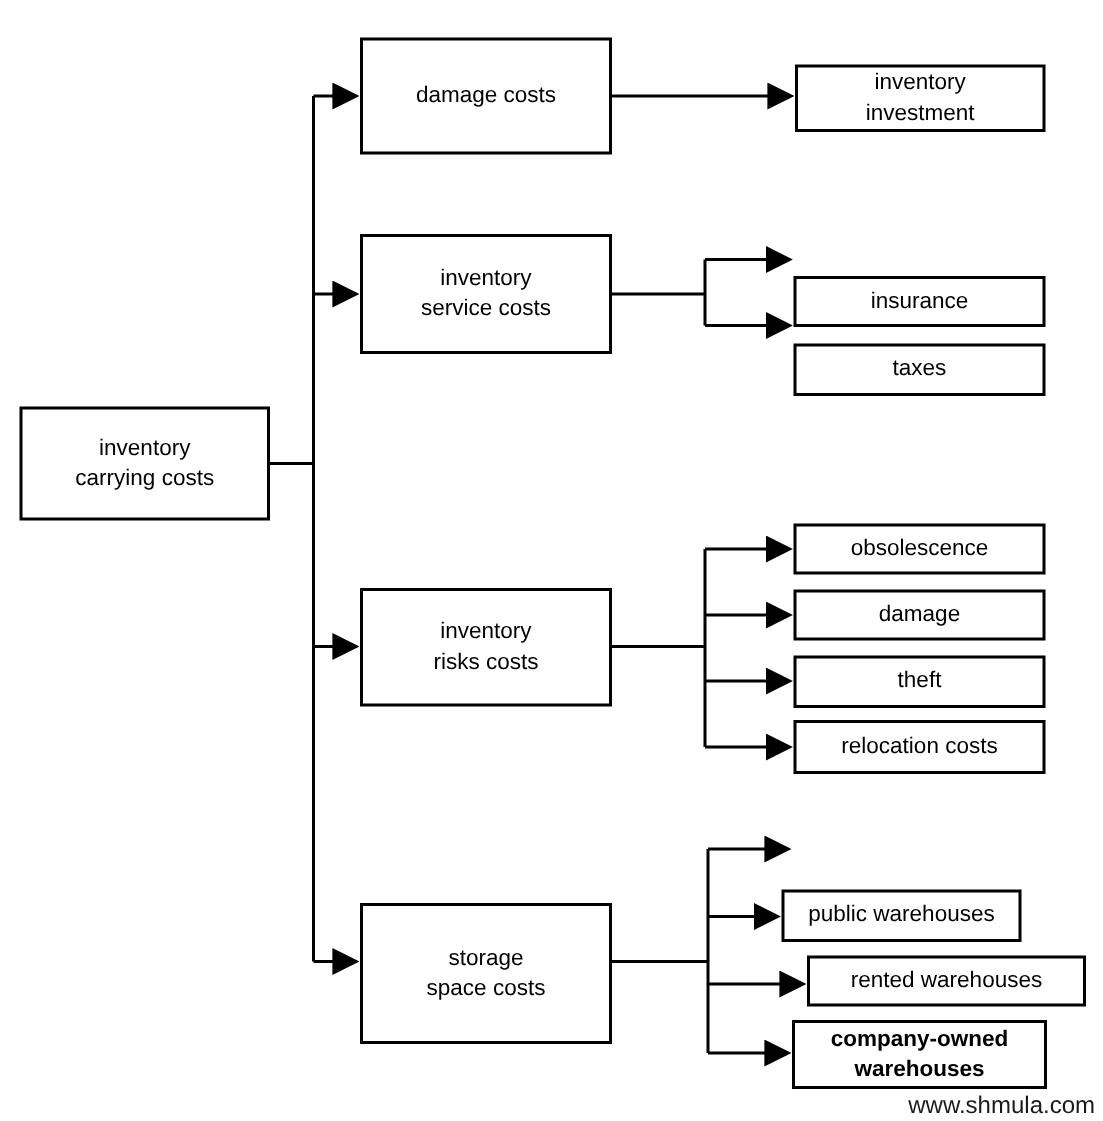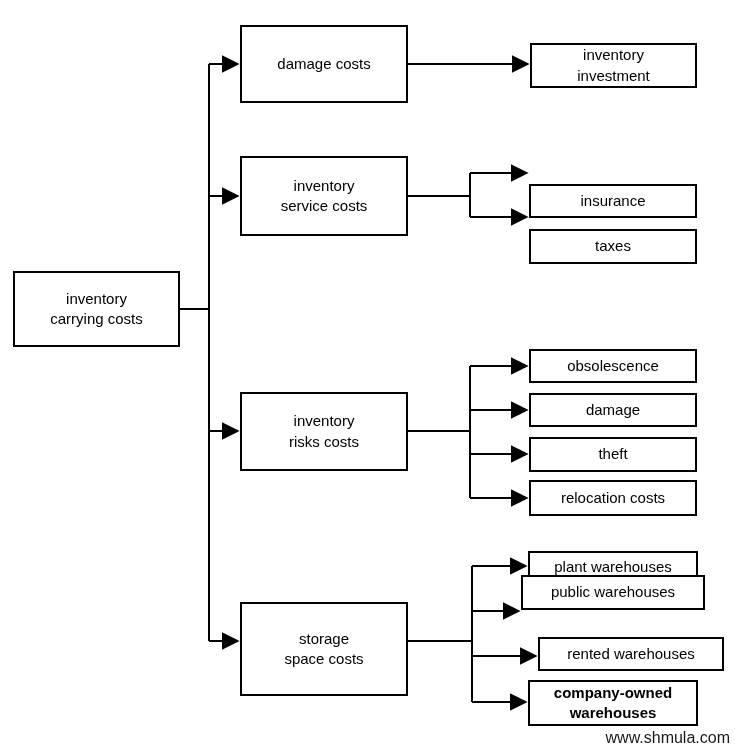--- a/index.html
+++ b/index.html
@@ -45,21 +45,21 @@
   .n-storage     { left: 240px; top: 602px; width: 168px; height: 94px; }
   
   .n-investment  { left: 530px; top: 43px;  width: 167px; height: 45px; }
   .n-insurance   { left: 529px; top: 156px; width: 168px; height: 34px; margin-top: 28px; }
   .n-taxes       { left: 529px; top: 200px; width: 168px; height: 35px; margin-top: 29px; }
   .n-obsolescence{ left: 529px; top: 349px; width: 168px; height: 34px; }
   .n-damage      { left: 529px; top: 393px; width: 168px; height: 34px; }
   .n-theft       { left: 529px; top: 437px; width: 168px; height: 35px; }
   .n-relocation  { left: 529px; top: 480px; width: 168px; height: 36px; }
   .n-plant       { left: 528px; top: 551px; width: 170px; height: 32px; }
-  .n-public      { left: 521px; top: 575px; width: 184px; height: 35px; }
+  .n-public      { left: 521px; top: 593px; width: 160px; height: 35px; }
   .n-rented      { left: 538px; top: 637px; width: 186px; height: 34px; }
   .n-company     { left: 528px; top: 680px; width: 170px; height: 46px; font-weight: bold; }
   .watermark {
     position: absolute;
     right: 5px;
     top: 729px;
     font-size: 16px;
     color: #1a1a1a;
   }
 </style>
@@ -120,21 +120,20 @@
 space costs</div>
 
   <div class="node n-investment">inventory
 investment</div>
   <div class="node n-insurance">insurance</div>
   <div class="node n-taxes">taxes</div>
   <div class="node n-obsolescence">obsolescence</div>
   <div class="node n-damage">damage</div>
   <div class="node n-theft">theft</div>
   <div class="node n-relocation">relocation costs</div>
-  <div class="node n-plant">plant warehouses</div>
   <div class="node n-public">public warehouses</div>
   <div class="node n-rented">rented warehouses</div>
   <div class="node n-company">company-owned
 warehouses</div>
 
   <div class="watermark">www.shmula.com</div>
 
 </div>
 
 </body></html>

